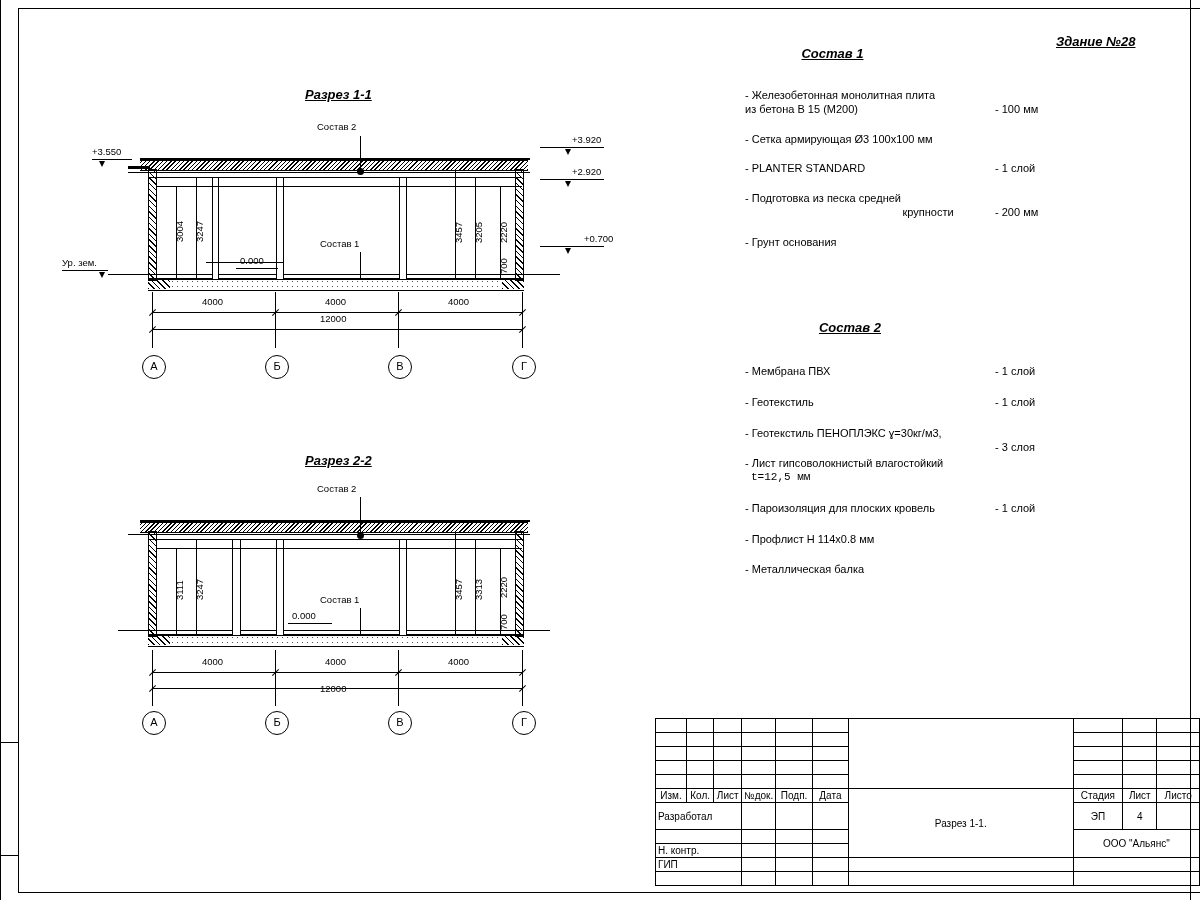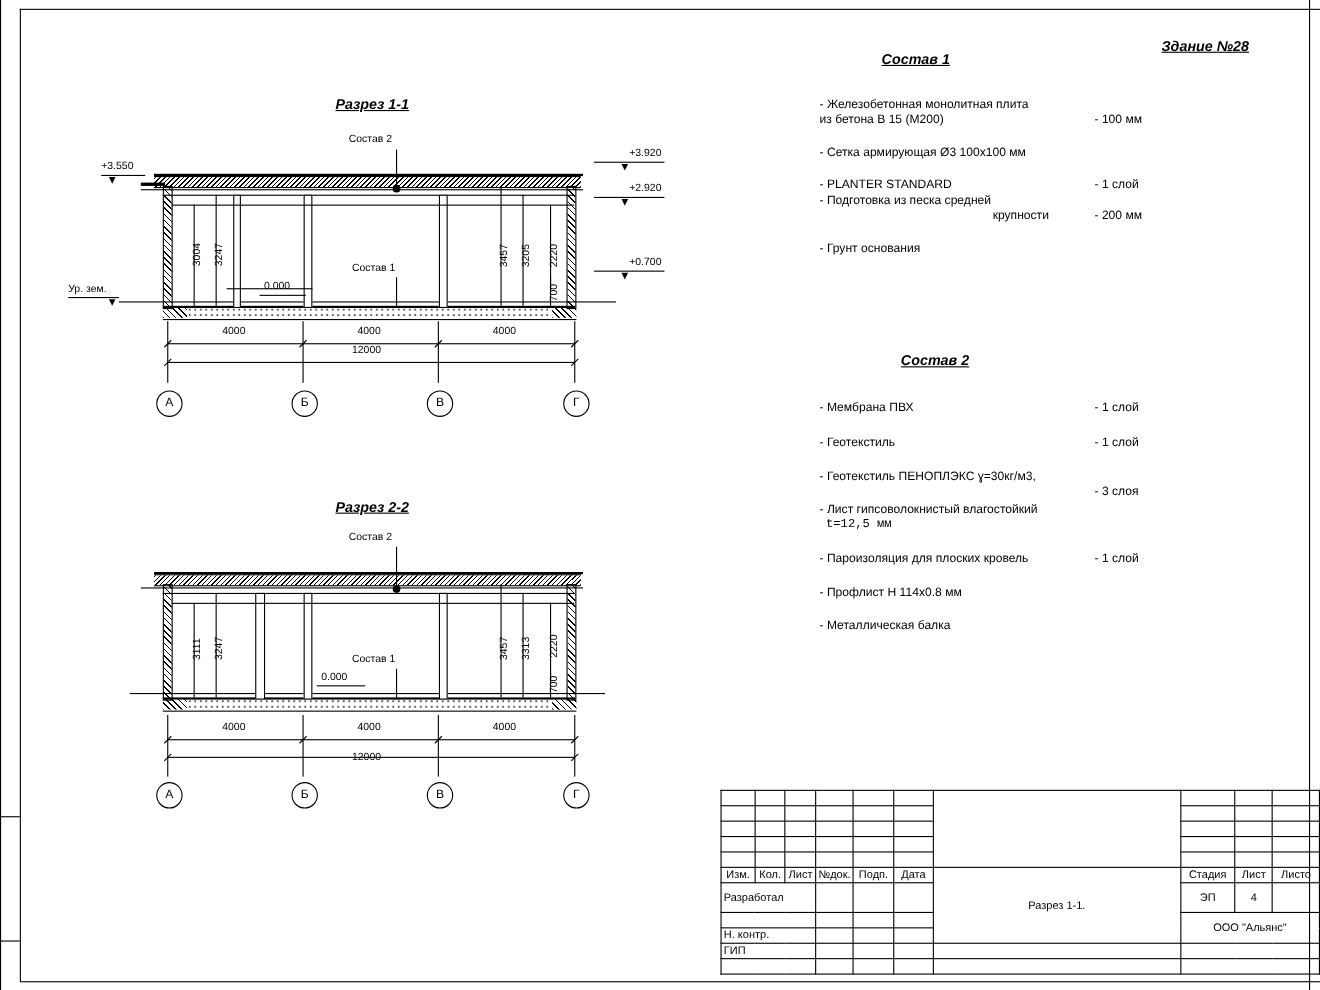--- a/index.html
+++ b/index.html
@@ -93,21 +93,21 @@
   <div class="arrowdn" style="left:99px;top:272px;"></div>
 
   <div class="elevmark" style="left:572px;top:134px;">+3.920</div>
   <div class="ln" style="left:540px;top:147px;width:64px;"></div>
   <div class="arrowdn" style="left:565px;top:149px;"></div>
 
   <div class="elevmark" style="left:572px;top:166px;">+2.920</div>
   <div class="ln" style="left:540px;top:179px;width:64px;"></div>
   <div class="arrowdn" style="left:565px;top:181px;"></div>
 
-  <div class="elevmark" style="left:572px;top:233px;">+0.700</div>
+  <div class="elevmark" style="left:584px;top:233px;">+0.700</div>
   <div class="ln" style="left:540px;top:246px;width:64px;"></div>
   <div class="arrowdn" style="left:565px;top:248px;"></div>
 
   <div class="elevmark" style="left:240px;top:255px;">0.000</div>
   <div class="ln" style="left:236px;top:268px;width:42px;"></div>
 
   <div class="lbl sm" style="left:320px;top:238px;">Состав 1</div>
   <div class="lnv" style="left:360px;top:252px;height:28px;"></div>
 
   <div class="lnv" style="left:176px;top:186px;height:92px;"></div>
@@ -221,21 +221,21 @@
     <div style="margin-top:28px;">
       <div class="spec-row" style="margin-bottom:16px;">
         <div>- Железобетонная  монолитная плита</div>
         <div>из бетона В 15 (М200)</div>
         <div class="spec-val" style="top:14px;">- 100 мм</div>
       </div>
       <div class="spec-row" style="margin-bottom:16px;">
         <div>- Сетка армирующая Ø3 100х100 мм</div>
         <div class="spec-val"></div>
       </div>
-      <div class="spec-row" style="margin-bottom:0;">
+      <div class="spec-row" style="margin-bottom:16px;">
         <div>- PLANTER STANDARD</div>
         <div class="spec-val">- 1  слой</div>
       </div>
       <div class="spec-row" style="margin-bottom:16px;">
         <div>- Подготовка из песка средней</div>
         <div style="padding-left:6px;text-align:center;">крупности</div>
         <div class="spec-val" style="top:14px;">- 200 мм</div>
       </div>
       <div class="spec-row">
         <div>- Грунт основания</div>

